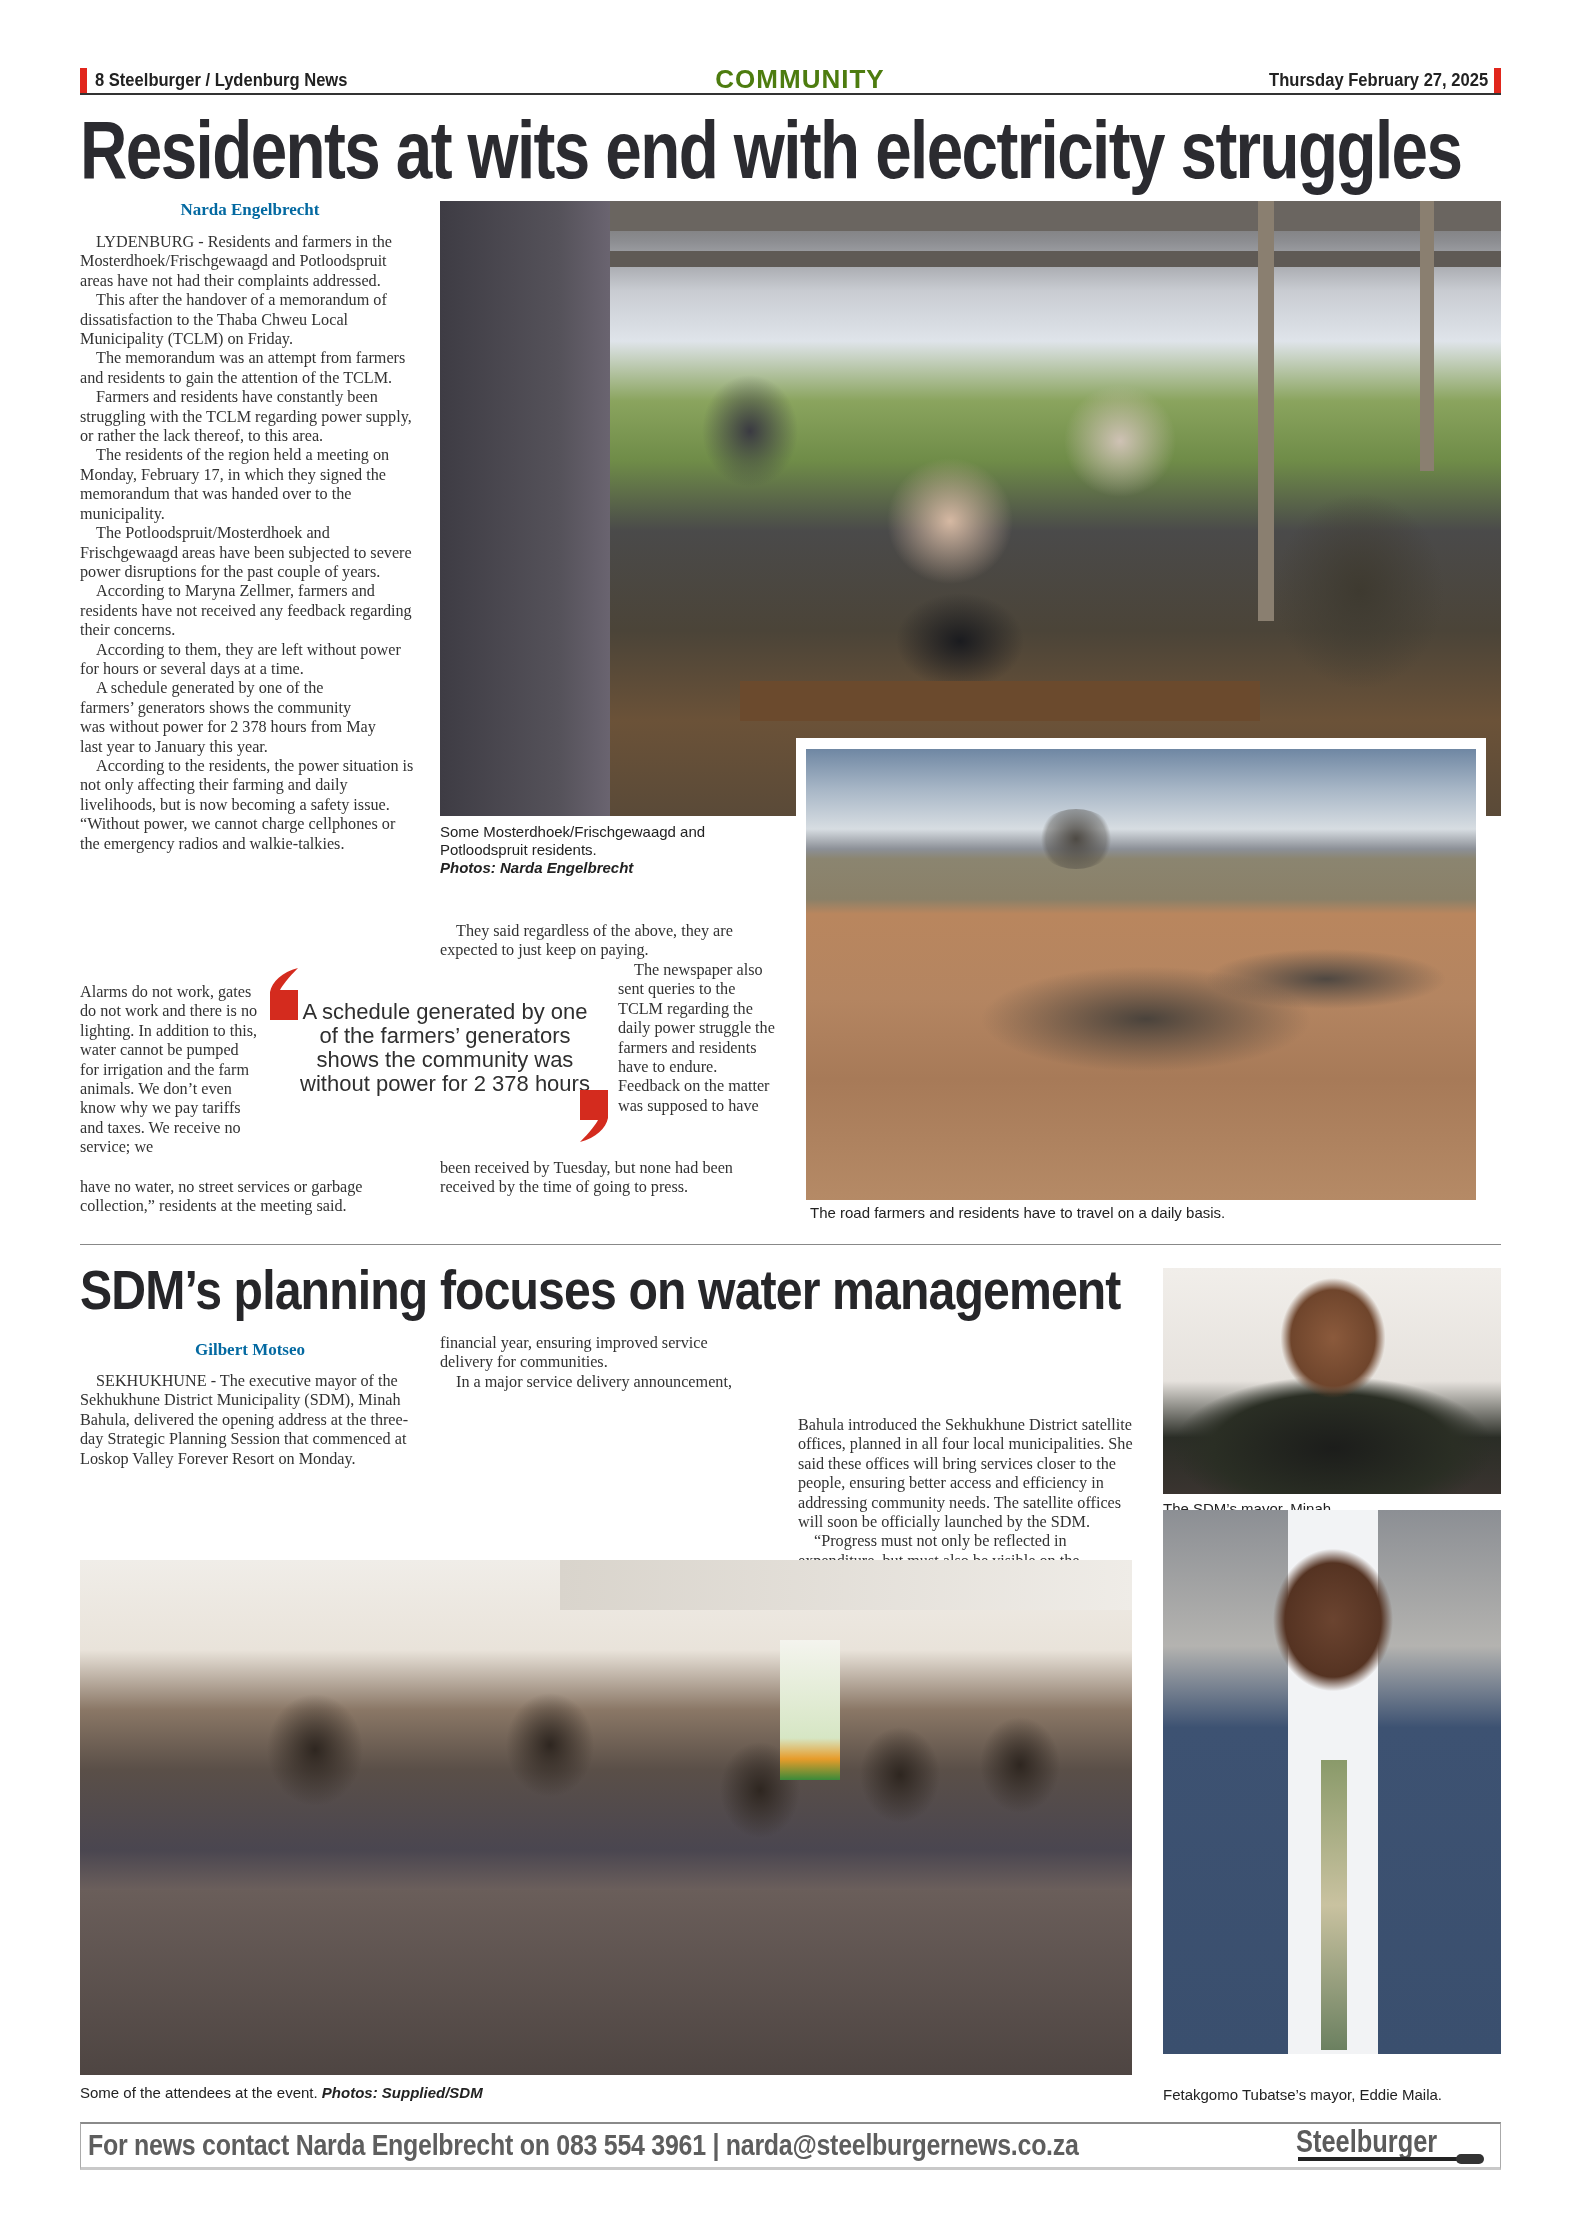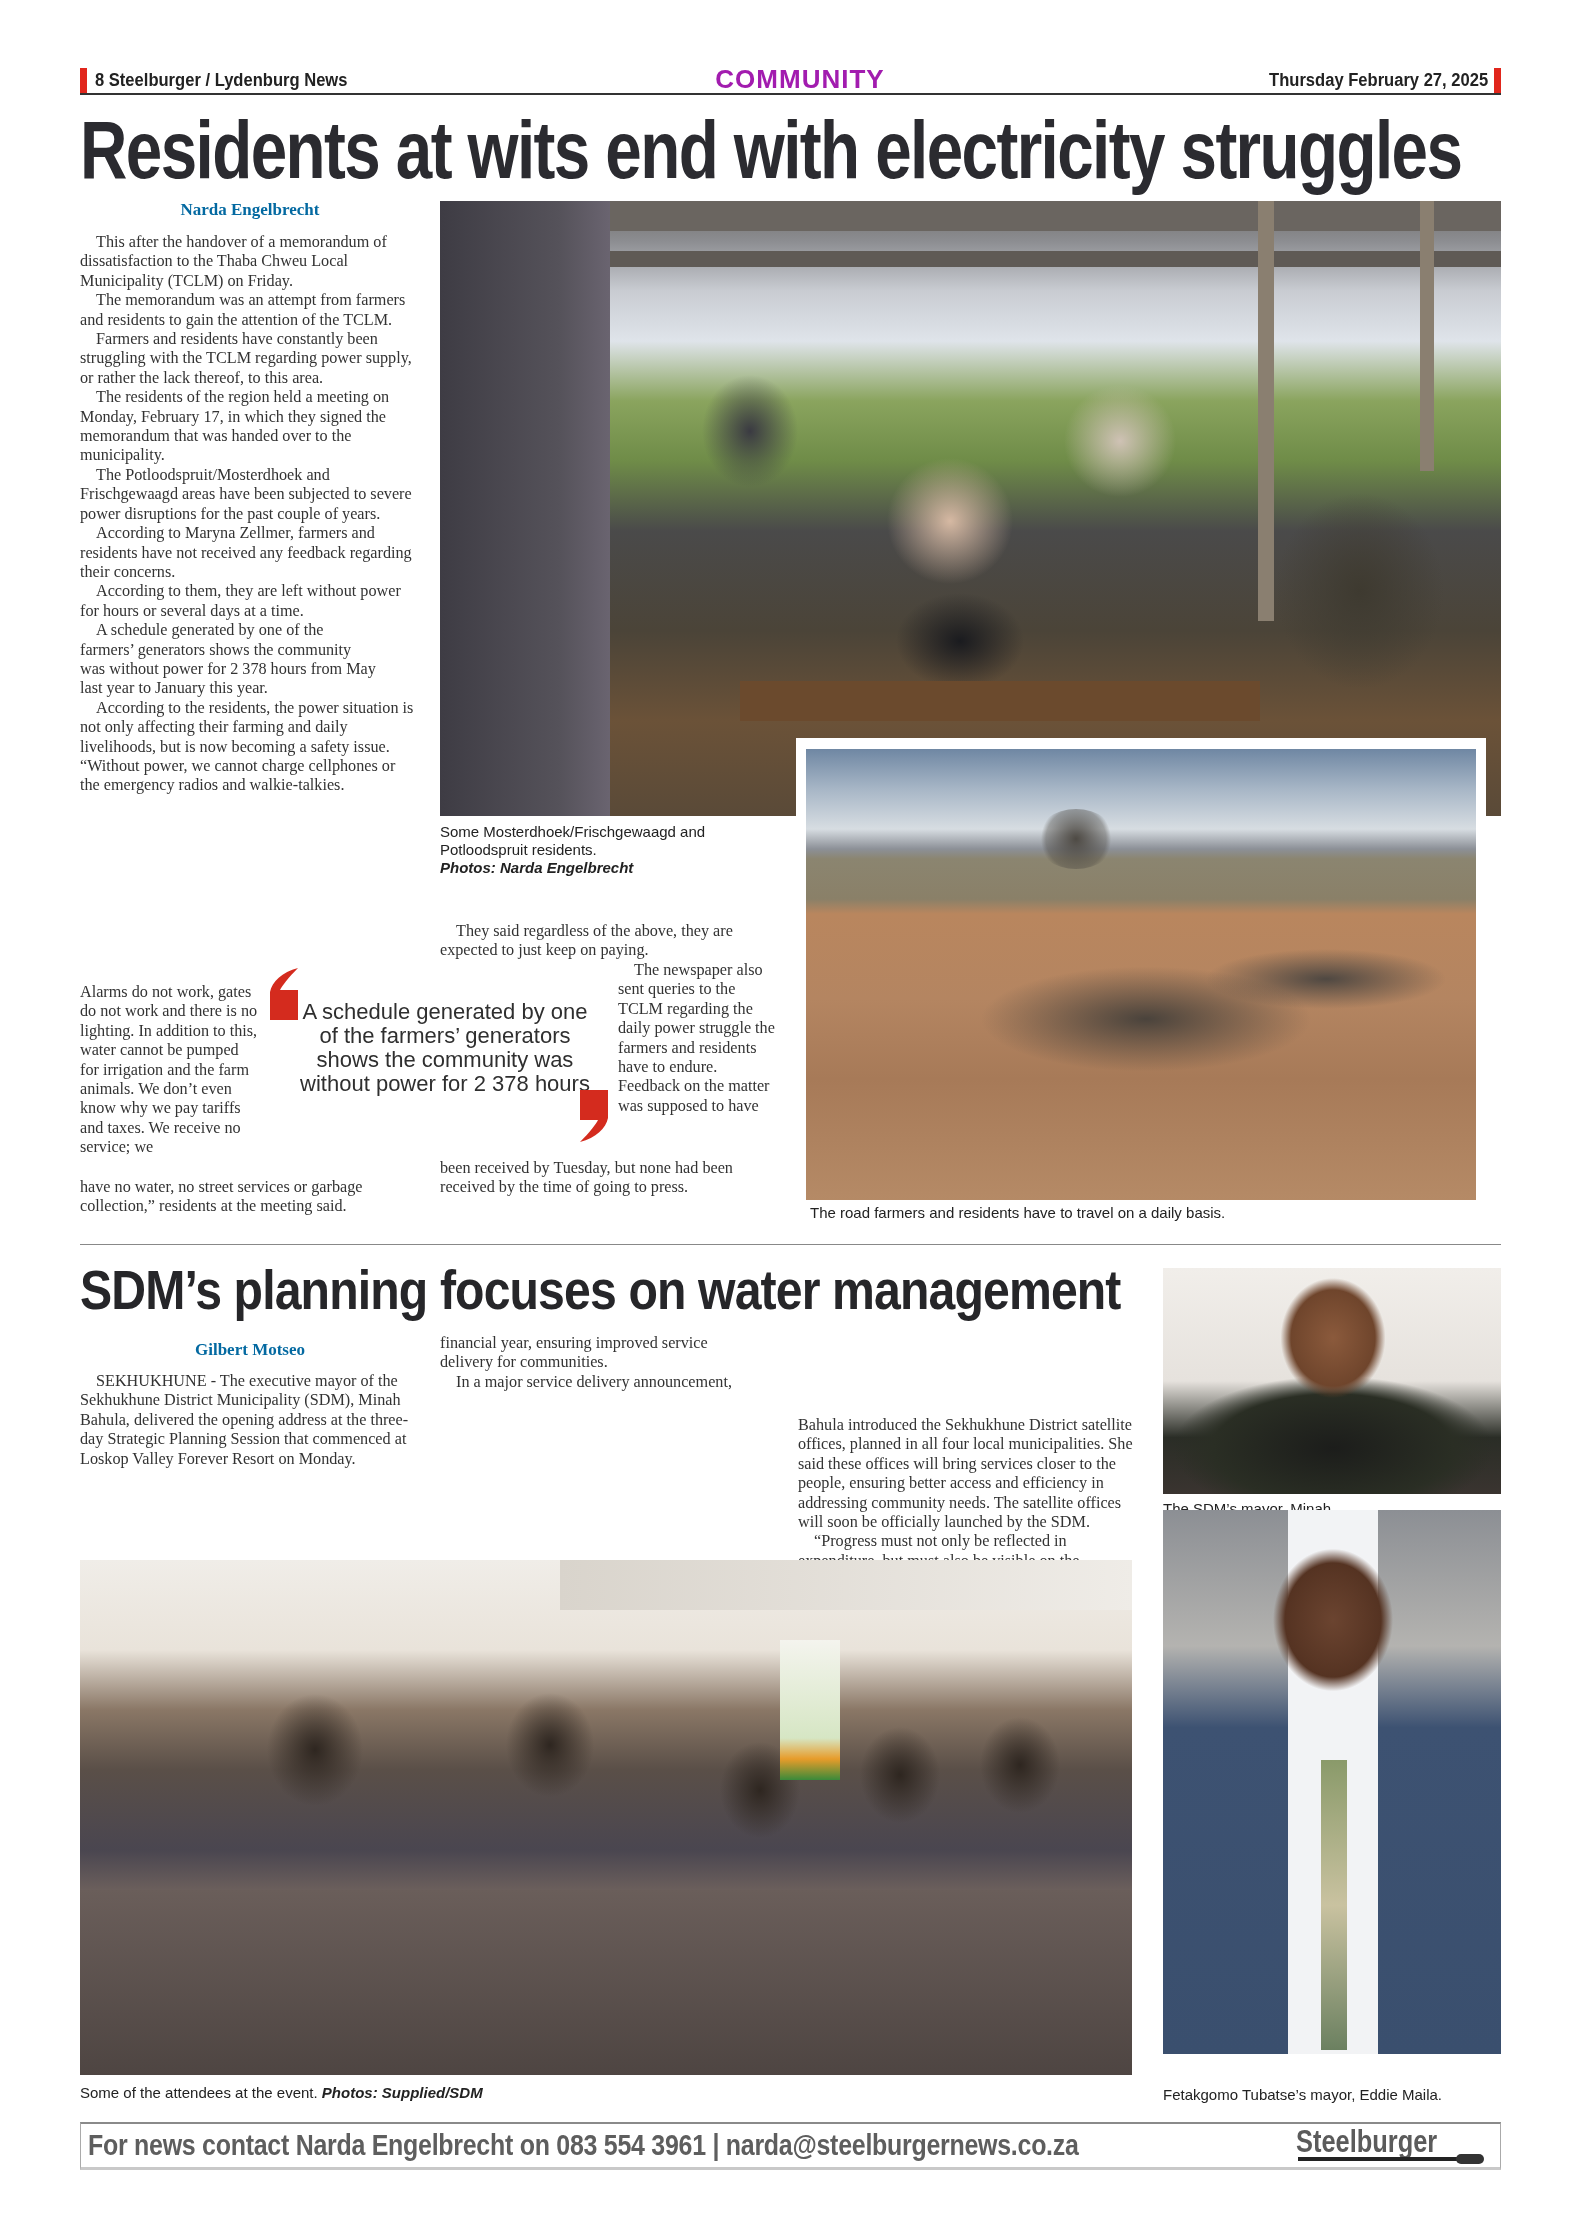--- a/index.html
+++ b/index.html
@@ -6,21 +6,21 @@
   html, body { width: 1572px; height: 2224px; background: #ffffff; overflow: hidden; }
   body { position: relative; font-family: "Liberation Serif", serif; color: #2a2a2a; }
 
   .abs { position: absolute; }
 
   
   .folio-bar-left { left: 80px; top: 68px; width: 7px; height: 26px; background: #e1261c; }
   .folio-bar-right { left: 1494px; top: 68px; width: 7px; height: 26px; background: #e1261c; }
   .folio-rule { left: 80px; top: 93px; width: 1421px; height: 2px; background: #333; }
   .folio-left { left: 95px; top: 70px; font-family: "Liberation Sans", sans-serif; font-weight: bold; font-size: 18px; color: #222; transform: scaleX(0.92); transform-origin: left; }
-  .folio-center { left: 0; width: 1572px; top: 64px; text-align: center; font-family: "Liberation Sans", sans-serif; font-weight: bold; font-size: 26px; letter-spacing: 1px; color: #a21caf; padding-left: 28px; }
+  .folio-center { left: 0; width: 1572px; top: 64px; text-align: center; font-family: "Liberation Sans", sans-serif; font-weight: bold; font-size: 26px; letter-spacing: 1px; color: #4d7c0f; padding-left: 28px; }
   .folio-right { right: 84px; top: 70px; font-family: "Liberation Sans", sans-serif; font-weight: bold; font-size: 18px; color: #222; transform: scaleX(0.92); transform-origin: right; }
 
   
   .headline1 { left: 80px; top: 104px; width: 1421px; font-family: "Liberation Sans", sans-serif; font-weight: bold; font-size: 82px; line-height: 92px; color: #2b2b30; letter-spacing: -2px; white-space: nowrap; transform: scaleX(0.80); transform-origin: left; }
 
   .byline { font-family: Liberation Serif, serif; font-weight: bold; font-size: 17px; color: #0369a1; text-align: center; }
 
   .body-text { font-family: "Liberation Serif", serif; font-size: 16.2px; line-height: 19.4px; color: #333; }
   .body-text p { text-indent: 16px; }
   .body-text p.noindent { text-indent: 0; }
@@ -112,20 +112,21 @@
 <div class="abs folio-center">COMMUNITY</div>
 <div class="abs folio-right">Thursday February 27, 2025</div>
 <div class="abs folio-bar-right"></div>
 <div class="abs folio-rule"></div>
 
 <h1 class="abs headline1">Residents at wits end with electricity struggles</h1>
 
 <div class="abs byline" style="left:80px; top:200px; width:340px;">Narda Engelbrecht</div>
 
 <div class="abs body-text" style="left:80px; top:233px; width:335px;">
+  <p>LYDENBURG - Residents and farmers in the Mosterdhoek/Frischgewaagd and Potloodspruit areas have not had their complaints addressed.</p>
   <p>This after the handover of a memorandum of dissatisfaction to the Thaba Chweu Local Municipality (TCLM) on Friday.</p>
   <p>The memorandum was an attempt from farmers and residents to gain the attention of the TCLM.</p>
   <p>Farmers and residents have constantly been struggling with the TCLM regarding power supply, or rather the lack thereof, to this area.</p>
   <p>The residents of the region held a meeting on Monday, February 17, in which they signed the memorandum that was handed over to the municipality.</p>
   <p>The Potloodspruit/Mosterdhoek and Frischgewaagd areas have been subjected to severe power disruptions for the past couple of years.</p>
   <p>According to Maryna Zellmer, farmers and residents have not received any feedback regarding their concerns.</p>
   <p>According to them, they are left without power for hours or several days at a time.</p>
   <p style="width:300px;">A schedule generated by one of the farmers’ generators shows the community was without power for 2 378 hours from May last year to January this year.</p>
   <p>According to the residents, the power situation is not only affecting their farming and daily livelihoods, but is now becoming a safety issue. “Without power, we cannot charge cellphones or the emergency radios and walkie-talkies.</p>
 </div>

